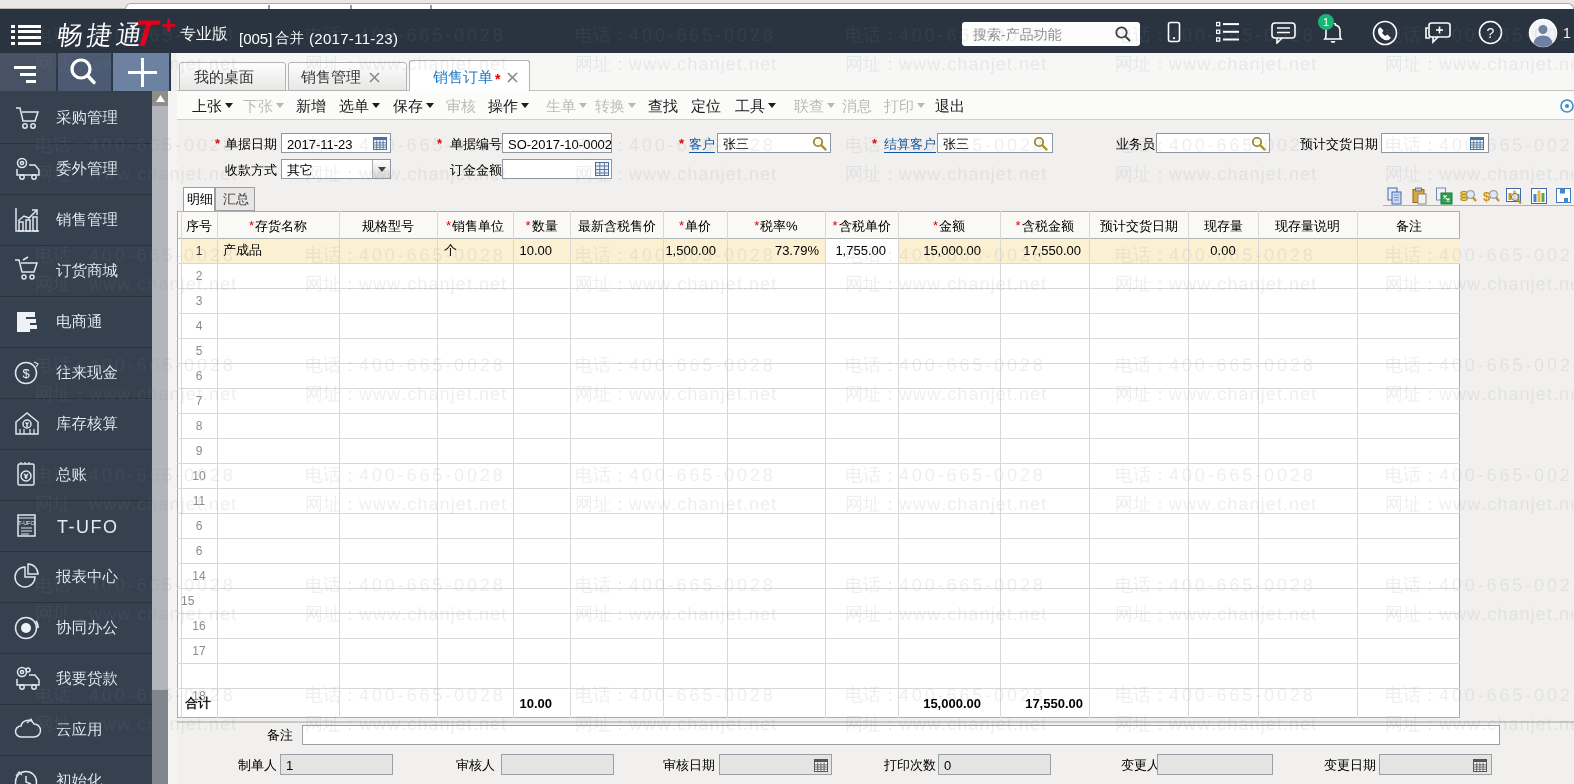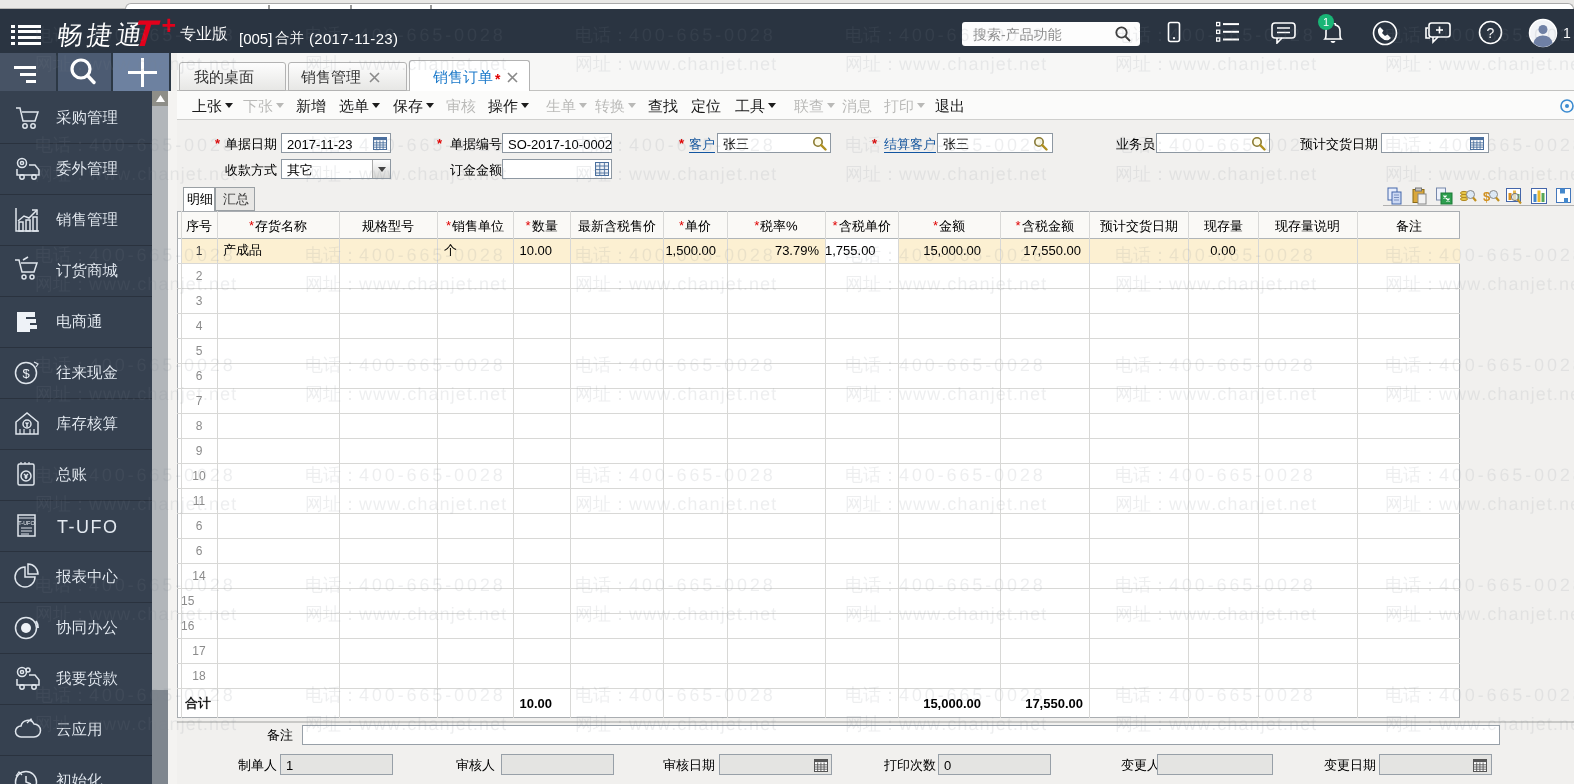--- a/index.html
+++ b/index.html
@@ -1034,26 +1034,26 @@
 <div style="position:absolute;left:181px;top:544px;">
     <div style="width:36px;text-align:center;font-size:12px;color:#8b8b8b">6</div>
   </div>
 <div style="position:absolute;left:181px;top:569px;">
     <div style="width:36px;text-align:center;font-size:12px;color:#8b8b8b">14</div>
   </div>
 <div style="position:absolute;left:181px;top:594px;">
     <div style="width:36px;font-size:12px;color:#8b8b8b">15</div>
   </div>
 <div style="position:absolute;left:181px;top:619px;">
-    <div style="width:36px;text-align:left;font-size:12px;color:#8b8b8b">16</div>
+    <div style="width:36px;text-align:center;font-size:12px;color:#8b8b8b">16</div>
   </div>
 <div style="position:absolute;left:181px;top:644px;">
     <div style="width:36px;text-align:center;font-size:12px;color:#8b8b8b">17</div>
   </div>
-<div style="position:absolute;left:181px;top:669px;">
+<div style="position:absolute;left:181px;top:689px;">
     <div style="width:36px;text-align:center;font-size:12px;color:#8b8b8b">18</div>
   </div>
 <div style="position:absolute;left:223px;top:243px;">
     <svg class="t " style="width:39.0px;height:14.6px" viewBox="0 0 3000 1120">
       <g transform="translate(0,880) scale(1,-1)" fill="currentColor">
         <use href="#gw4ea7" x="0"></use>
         <use href="#gw6210" x="1000"></use>
         <use href="#gw54c1" x="2000"></use>
       </g>
     </svg>
@@ -1068,21 +1068,21 @@
 <div style="position:absolute;left:513px;top:243px;">
     <div style="width:39px;text-align:right;">10.00</div>
   </div>
 <div style="position:absolute;left:663px;top:243px;">
     <div style="width:53px;text-align:right;">1,500.00</div>
   </div>
 <div style="position:absolute;left:727px;top:243px;">
     <div style="width:92px;text-align:right;">73.79%</div>
   </div>
 <div style="position:absolute;left:825px;top:243px;">
-    <div style="width:61px;text-align:left;">1,755.00</div>
+    <div style="width:61px;text-align:right;">1,755.00</div>
   </div>
 <div style="position:absolute;left:898px;top:243px;">
     <div style="width:83px;text-align:right;">15,000.00</div>
   </div>
 <div style="position:absolute;left:1000px;top:243px;">
     <div style="width:81px;text-align:right;">17,550.00</div>
   </div>
 <div style="position:absolute;left:1188px;top:243px;">
     <div style="width:70px;text-align:center">0.00</div>
   </div>

